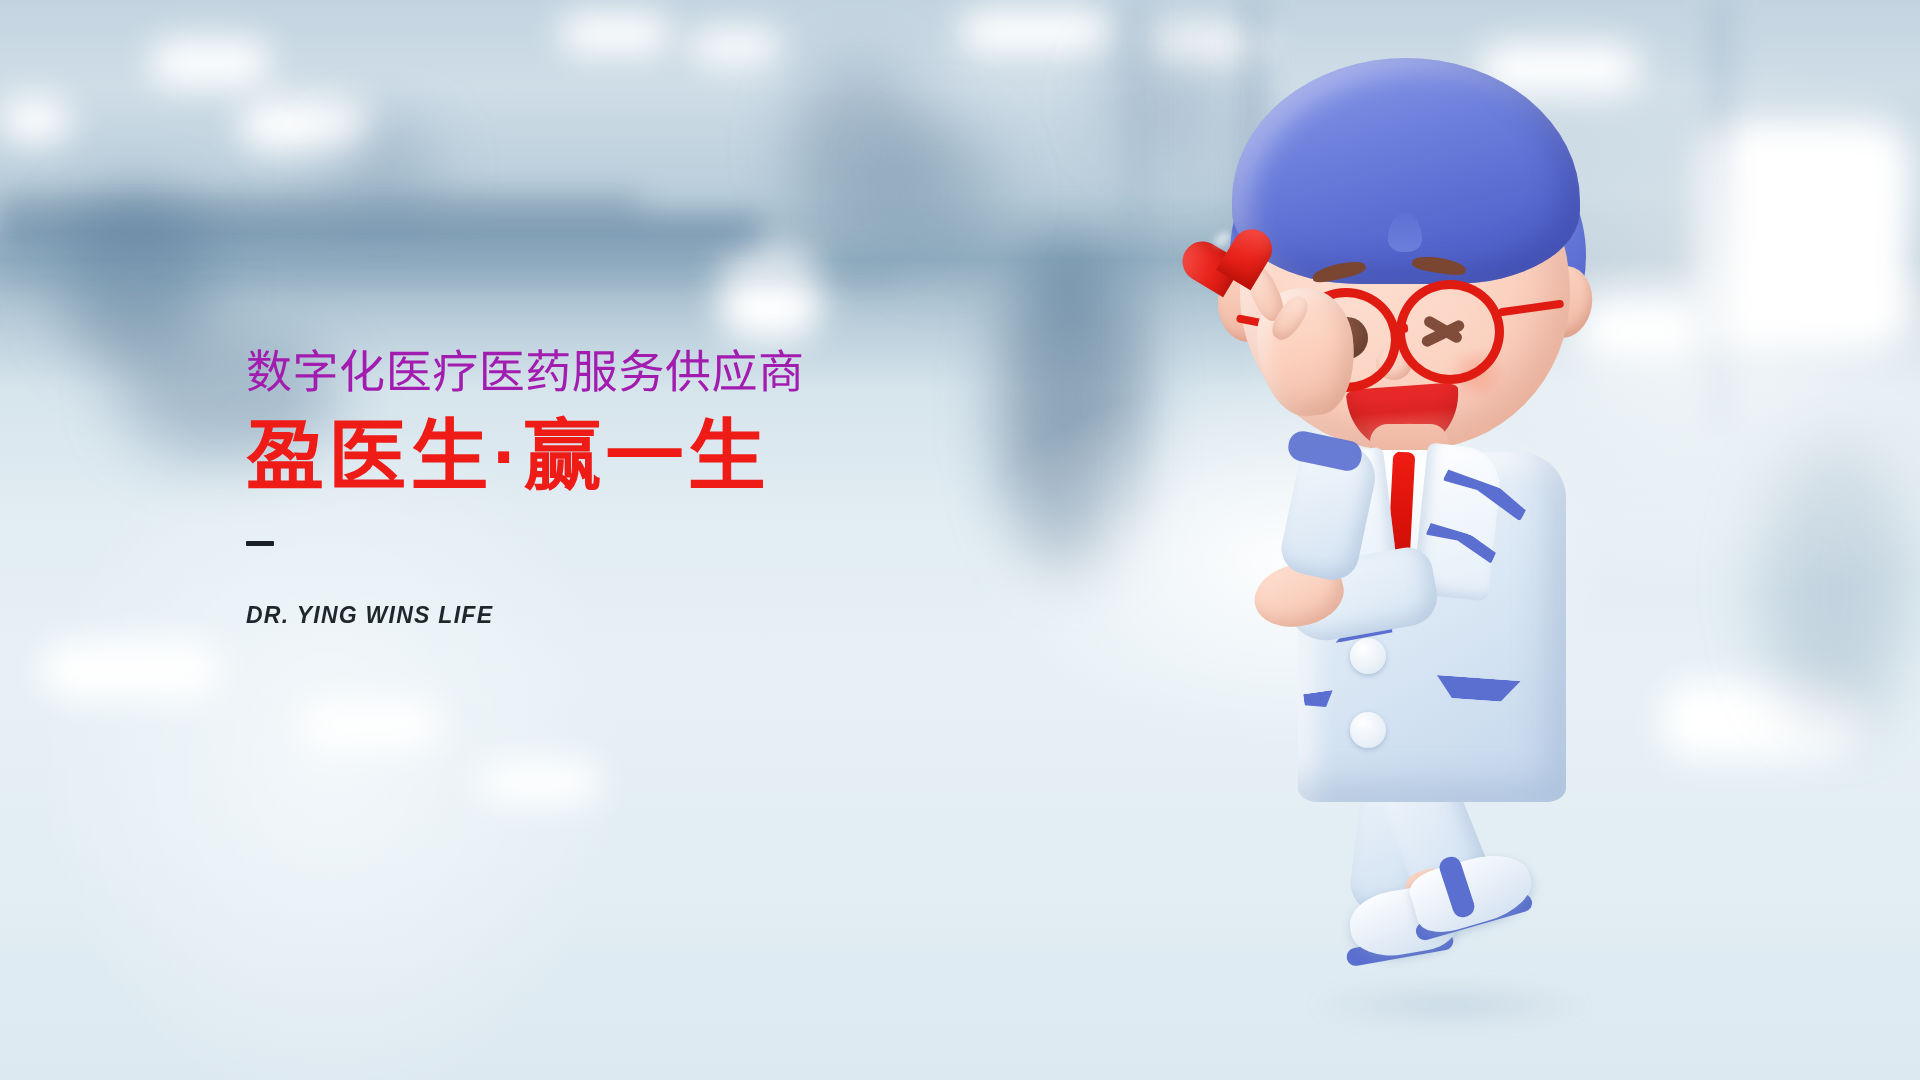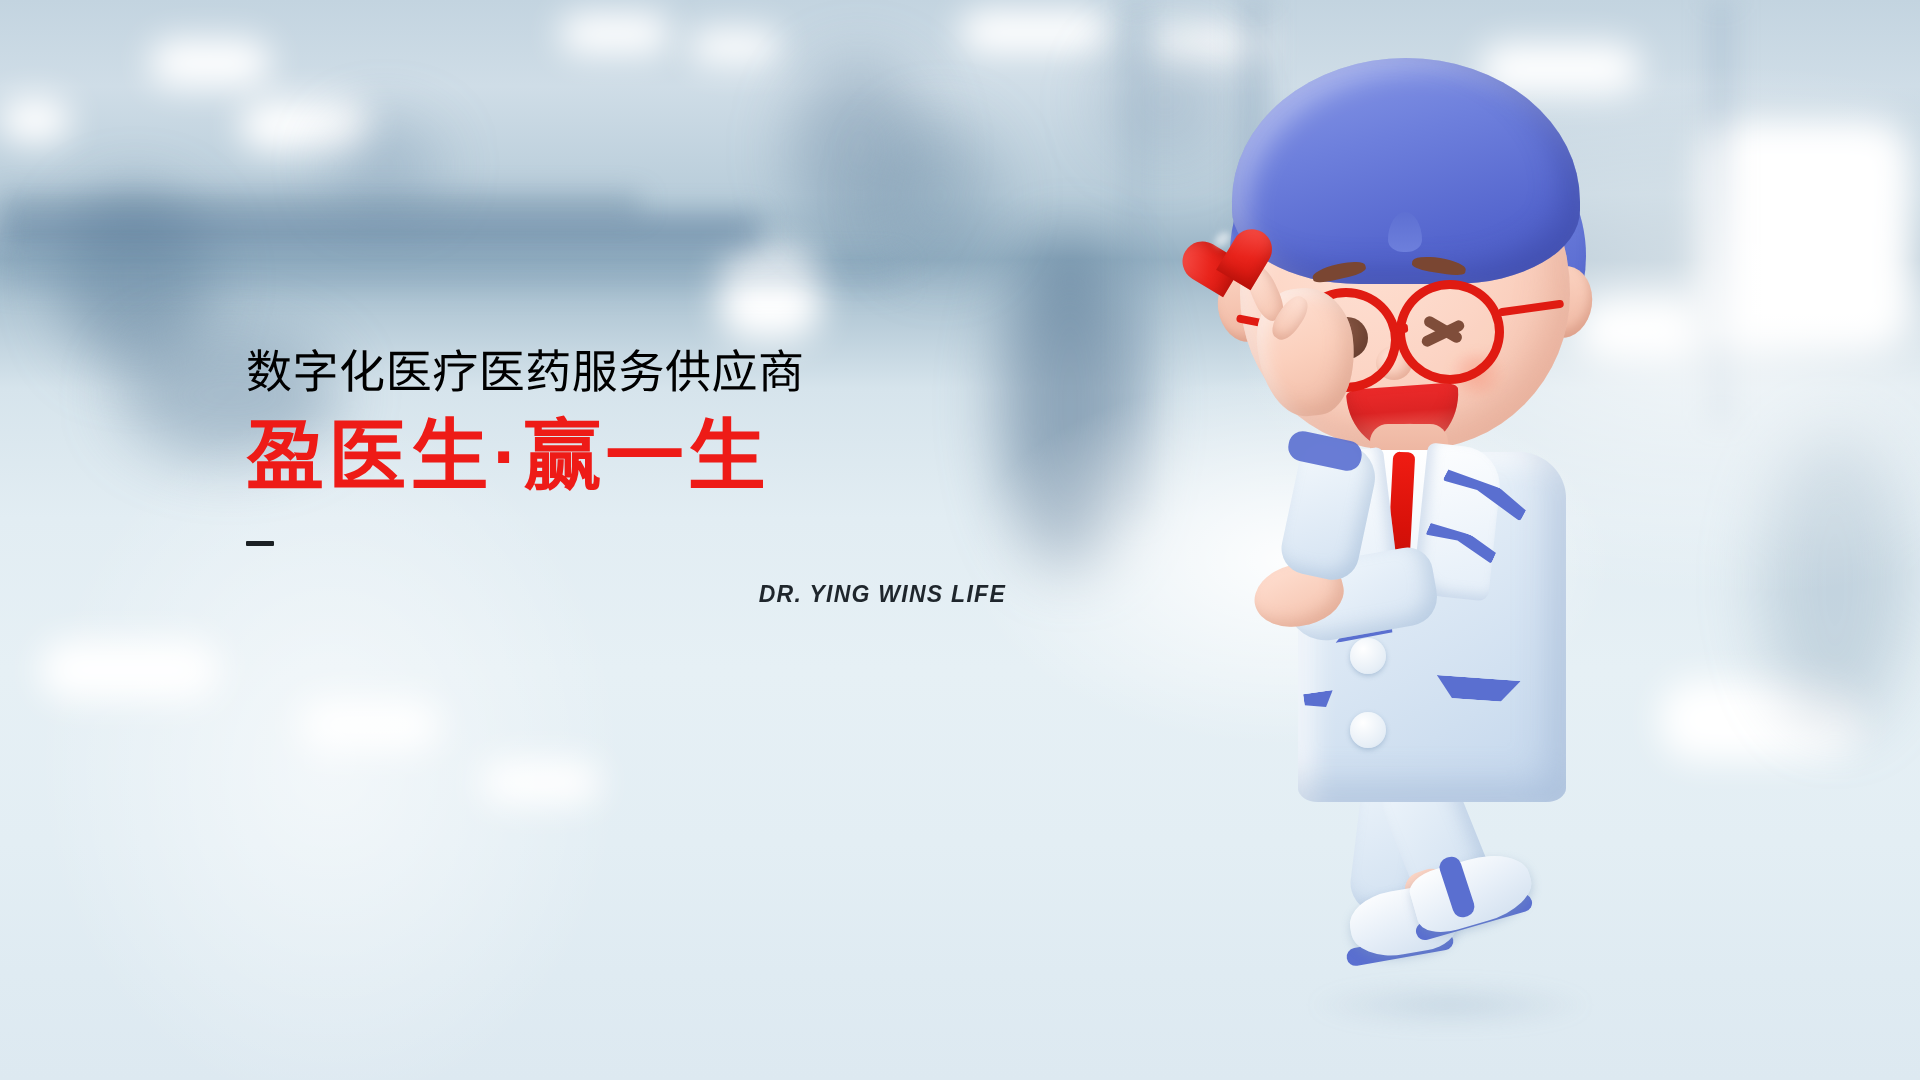--- a/index.html
+++ b/index.html
@@ -64,23 +64,22 @@
     letter-spacing:.055em;
     white-space:nowrap;
   }
   .rule{
     margin-top:44px;
     width:28px;height:5px;
     background:#1b2024;
     border-radius:1px;
   }
   .eng{
-    margin-top:30px;
+    margin-top:51px;
     color:#1f262c;
-    text-align:right;
   }
   .eng div{
     font-style:italic;
     font-weight:700;
     font-size:23px;
     letter-spacing:.055em;
     line-height:1.62;
     white-space:nowrap;
   }
 
@@ -386,21 +385,21 @@
       <div class="bar" style="left: 0px; top: 215px; width: 760px; height: 34px; background: rgba(92, 126, 156, 0.55);"></div>
       <div class="bar" style="left: 0px; top: 262px; width: 900px; height: 22px; background: rgba(120, 152, 180, 0.38);"></div>
       <div class="bar" style="left: 0px; top: 196px; width: 640px; height: 16px; background: rgba(70, 104, 136, 0.42);"></div>
       <div class="bar" style="left: 1240px; top: 0px; width: 26px; height: 230px; background: rgba(108, 140, 170, 0.34);"></div>
       <div class="bar" style="left: 1712px; top: 0px; width: 18px; height: 420px; background: rgba(118, 150, 178, 0.3);"></div>
       <div class="bar" style="left: 1130px; top: 0px; width: 14px; height: 520px; background: rgba(120, 150, 178, 0.26);"></div>
     </div>
   <div class="bg-tint"></div>
 
   <div id="copy">
-    <p class="kicker" style="color: #000000;">数字化医疗医药服务供应商</p>
+    <p class="kicker" style="color: #a21caf;">数字化医疗医药服务供应商</p>
     <p class="headline" style="color: rgb(238, 27, 23);">盈医生·赢一生</p>
     <div class="rule" style="background: rgb(27, 32, 36);"></div>
     <div class="eng" style="color: rgb(31, 38, 44);">
       <div>DR. YING WINS LIFE</div>
     </div>
   </div>
 
   <div id="doctor">
 
     <div class="ground-shadow"></div>

